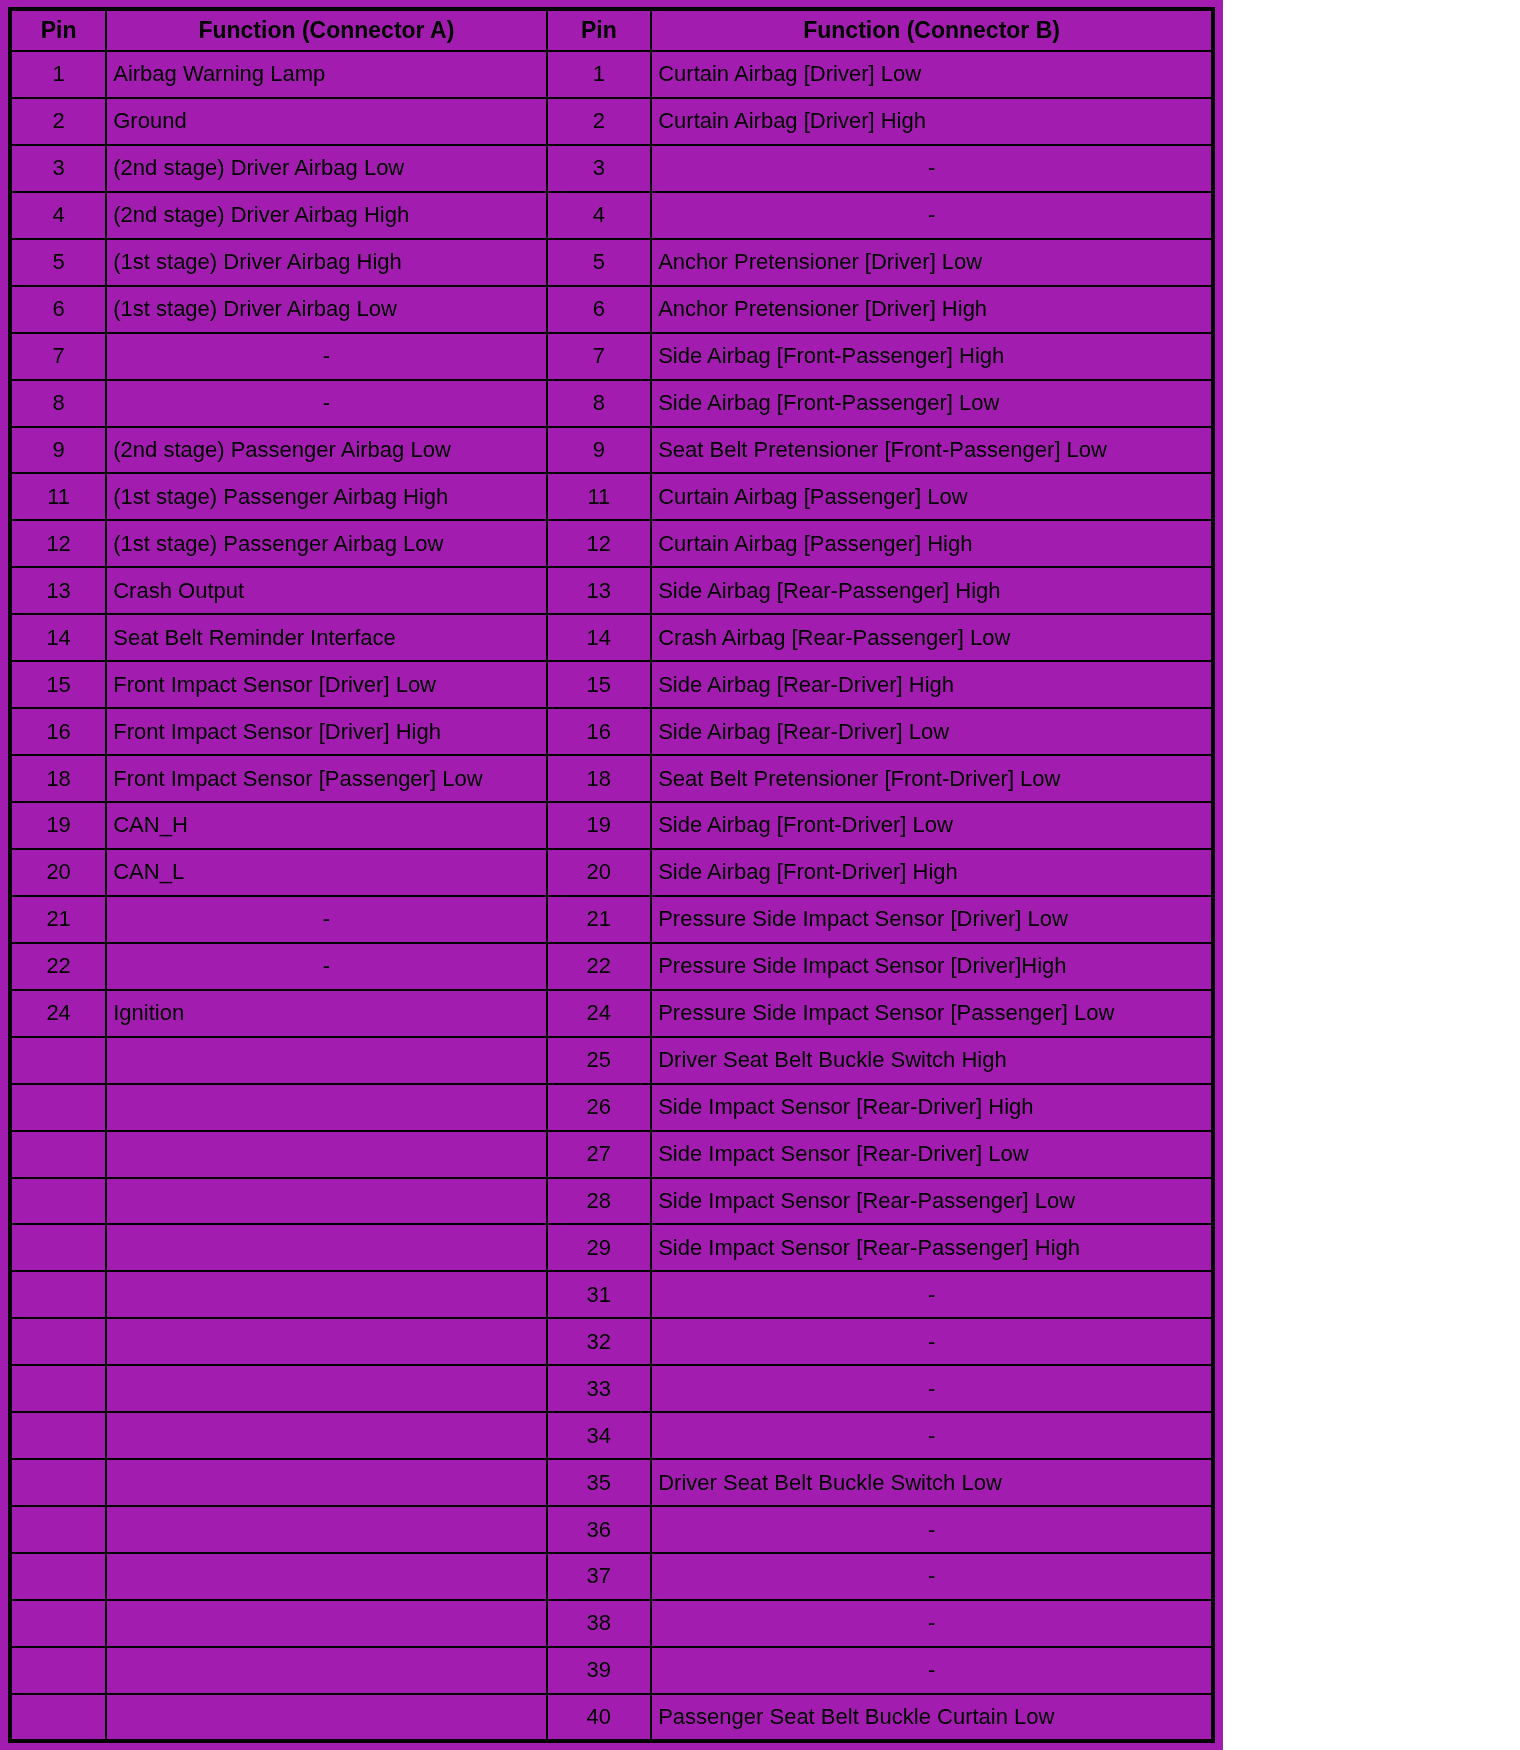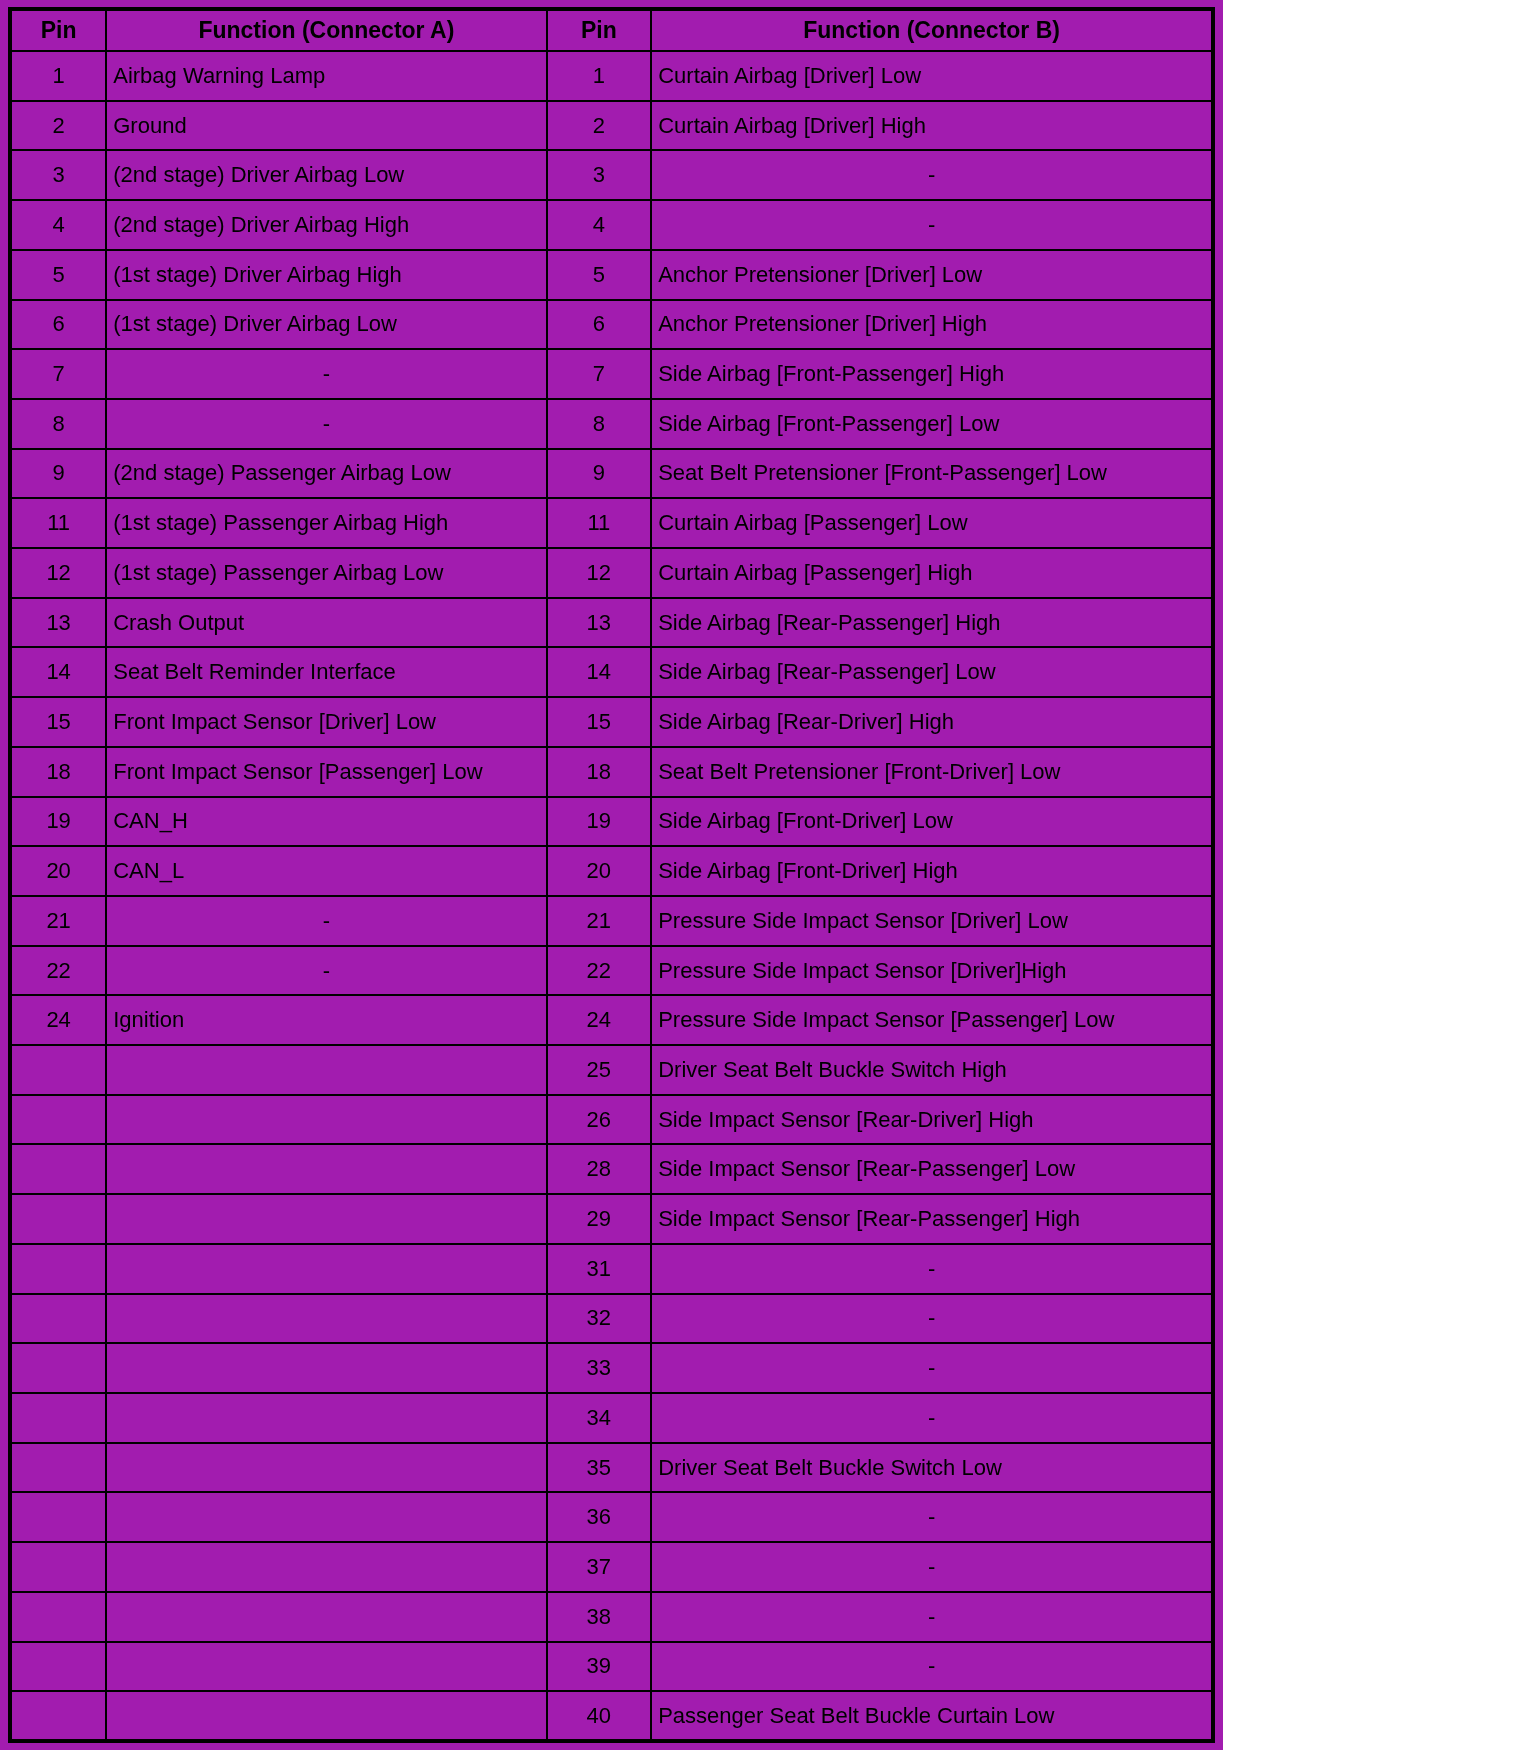--- a/index.html
+++ b/index.html
@@ -139,29 +139,35 @@
         <tr>
           <td class="pin-cell">13</td>
           <td class="func-cell">Crash Output</td>
           <td class="pin-cell">13</td>
           <td class="func-cell">Side Airbag [Rear-Passenger] High</td>
         </tr>
         <tr>
           <td class="pin-cell">14</td>
           <td class="func-cell">Seat Belt Reminder Interface</td>
           <td class="pin-cell">14</td>
-          <td class="func-cell">Side Airbag [Rear-Passenger] Low</td>
+          <td class="func-cell">Crash Airbag [Rear-Passenger] Low</td>
         </tr>
         <tr>
           <td class="pin-cell">15</td>
           <td class="func-cell">Front Impact Sensor [Driver] Low</td>
           <td class="pin-cell">15</td>
           <td class="func-cell">Side Airbag [Rear-Driver] High</td>
         </tr>
         <tr>
+          <td class="pin-cell">16</td>
+          <td class="func-cell">Front Impact Sensor [Driver] High</td>
+          <td class="pin-cell">16</td>
+          <td class="func-cell">Side Airbag [Rear-Driver] Low</td>
+        </tr>
+        <tr>
           <td class="pin-cell">18</td>
           <td class="func-cell">Front Impact Sensor [Passenger] Low</td>
           <td class="pin-cell">18</td>
           <td class="func-cell">Seat Belt Pretensioner [Front-Driver] Low</td>
         </tr>
         <tr>
           <td class="pin-cell">19</td>
           <td class="func-cell">CAN_H</td>
           <td class="pin-cell">19</td>
           <td class="func-cell">Side Airbag [Front-Driver] Low</td>
@@ -194,20 +200,26 @@
           <td class="pin-cell"></td>
           <td class="func-cell"></td>
           <td class="pin-cell">25</td>
           <td class="func-cell">Driver Seat Belt Buckle Switch High</td>
         </tr>
         <tr>
           <td class="pin-cell"></td>
           <td class="func-cell"></td>
           <td class="pin-cell">26</td>
           <td class="func-cell">Side Impact Sensor [Rear-Driver] High</td>
+        </tr>
+        <tr>
+          <td class="pin-cell"></td>
+          <td class="func-cell"></td>
+          <td class="pin-cell">27</td>
+          <td class="func-cell">Side Impact Sensor [Rear-Driver] Low</td>
         </tr>
         <tr>
           <td class="pin-cell"></td>
           <td class="func-cell"></td>
           <td class="pin-cell">28</td>
           <td class="func-cell">Side Impact Sensor [Rear-Passenger] Low</td>
         </tr>
         <tr>
           <td class="pin-cell"></td>
           <td class="func-cell"></td>

